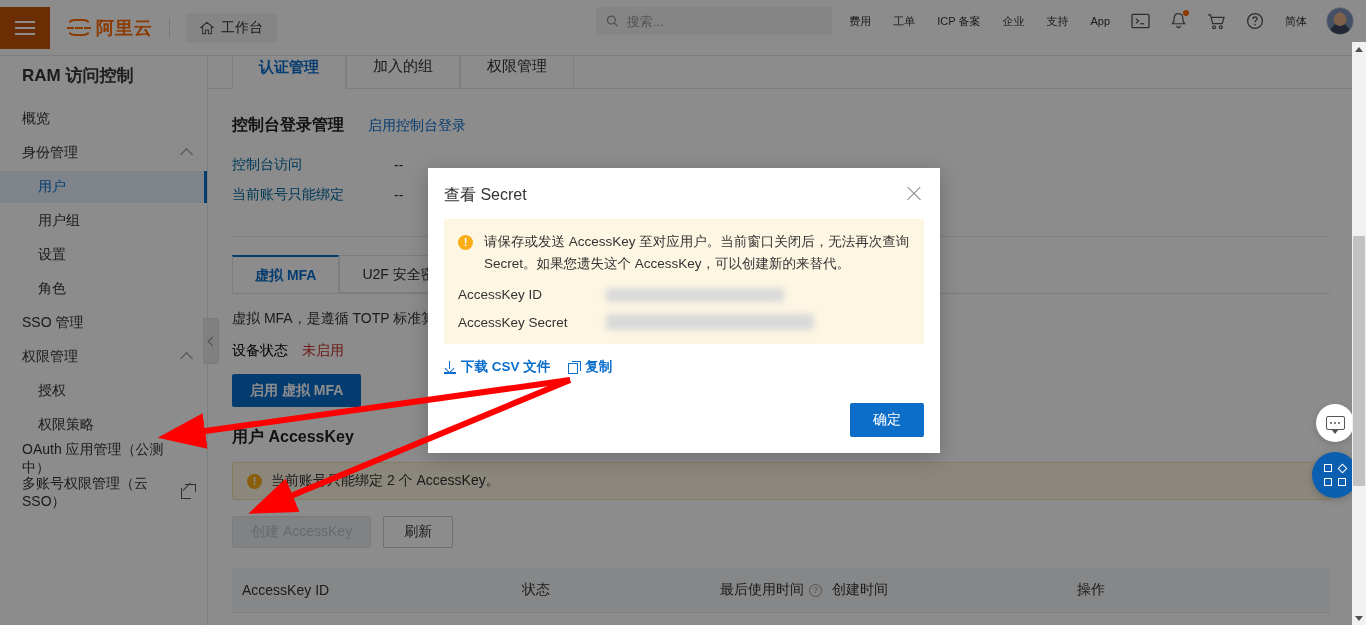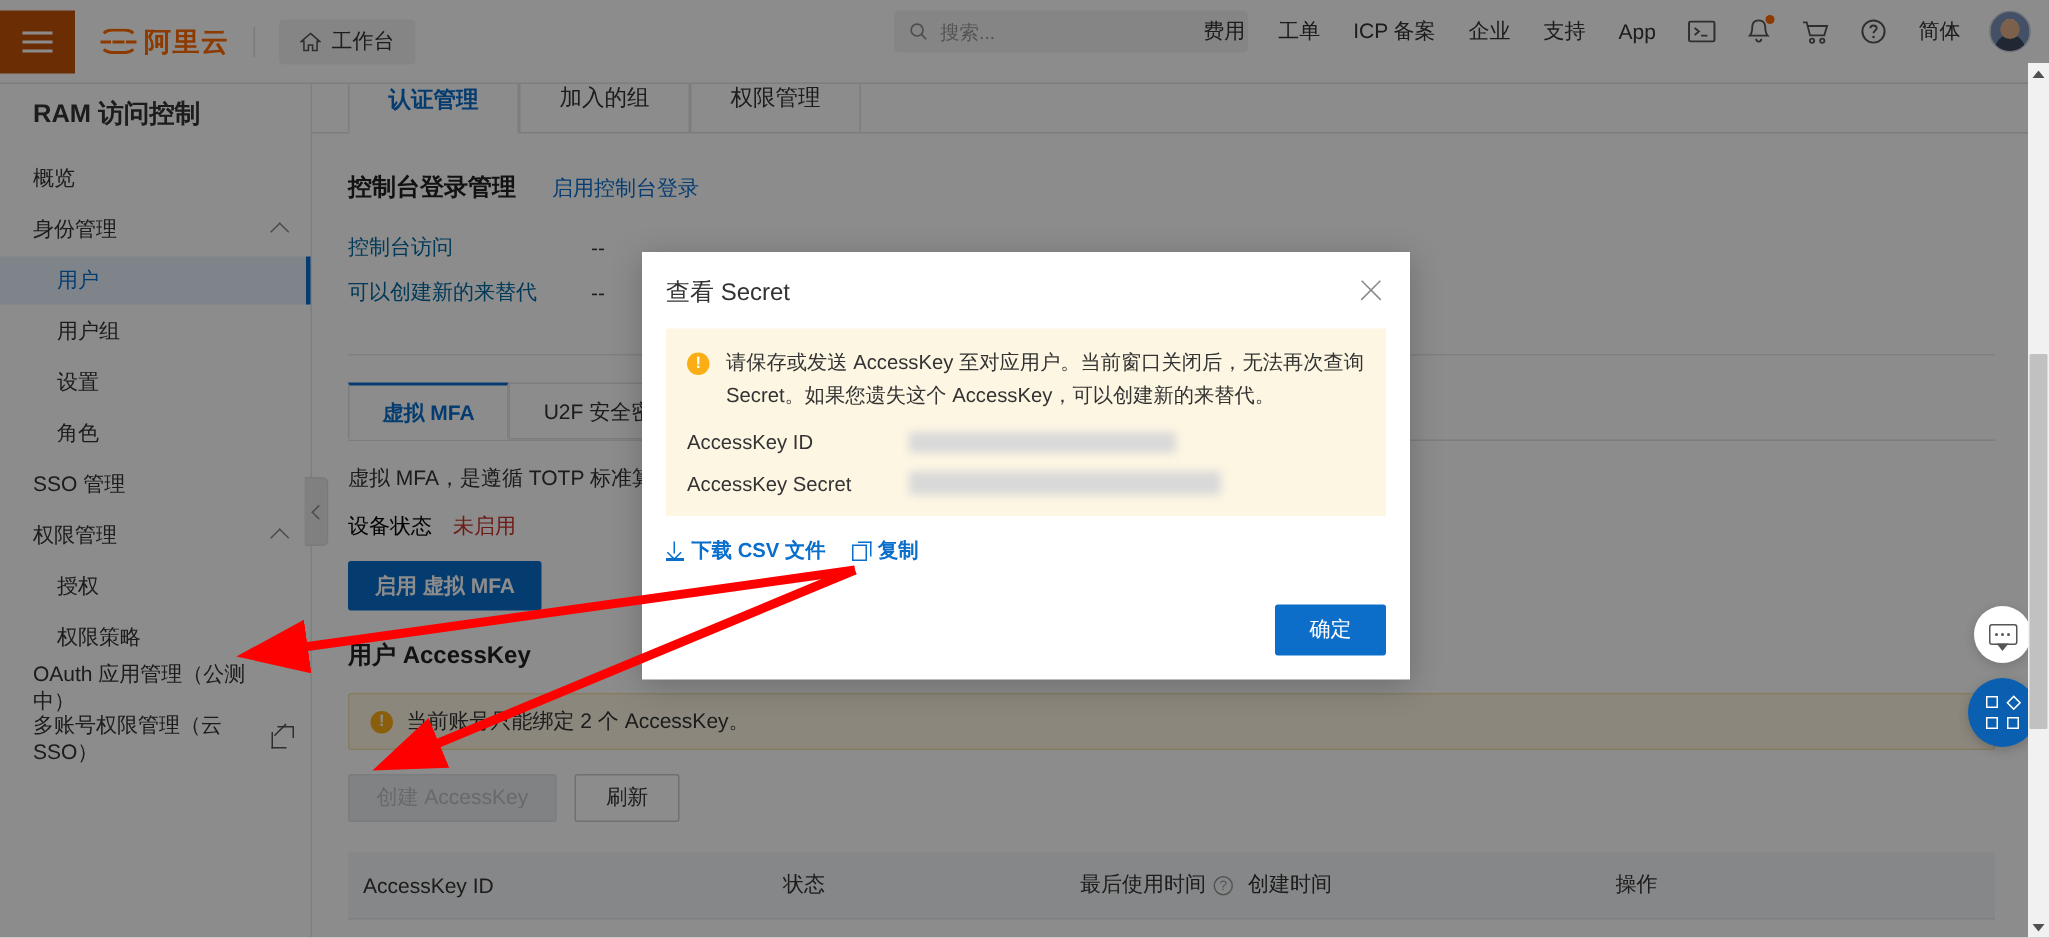--- a/index.html
+++ b/index.html
@@ -68,21 +68,21 @@
     border: none; outline: none; background: transparent;
     font-size: 13px; color: #333; width: 100%;
     font-family: "Liberation Sans", sans-serif;
   }
   .searchbox input::placeholder { color: #999; }
   .hdr-right {
     position: absolute; right: 8px; top: 0; height: 42px;
     display: flex; align-items: center; gap: 0;
   }
   .hdr-item {
-    font-size: 14px; color: #333; padding: 0 11px; cursor: pointer;
+    font-size: 11px; color: #333; padding: 0 11px; cursor: pointer;
     display: flex; align-items: center; height: 42px; white-space: nowrap;
   }
   .hdr-icon { position: relative; padding: 0 10px; }
   .badge-dot {
     position: absolute; top: 10px; right: 8px; width: 6px; height: 6px;
     background: #ff6a00; border-radius: 50%;
   }
   .avatar {
     width: 28px; height: 28px; border-radius: 50%;
     background: radial-gradient(circle at 50% 38%, #e8b795 0 26%, #7b93b8 27% 100%);
@@ -460,21 +460,21 @@
     <div style="padding: 26px 24px 0 24px;">
       <div style="display:flex; align-items:center; gap:24px;">
         <div class="sec-title">控制台登录管理</div>
         <div class="link">启用控制台登录</div>
       </div>
       <div class="kv-row" style="margin-top:20px;">
         <div class="kv-key">控制台访问</div>
         <div class="kv-val">--</div>
       </div>
       <div class="kv-row" style="margin-top:12px;">
-        <div class="kv-key">可以创建新的来替代</div>
+        <div class="kv-key">当前账号只能绑定</div>
         <div class="kv-val">--</div>
       </div>
       <div style="height:1px;background:#e8e8e8; margin-top:32px; width:1098px;"></div>
     </div>
 
     <div style="padding: 18px 24px 0 24px;">
       <div class="sub-tabs" style="width:1098px;">
         <div class="sub-tab active">虚拟 MFA</div>
         <div class="sub-tab plain">U2F 安全密钥</div>
       </div>

